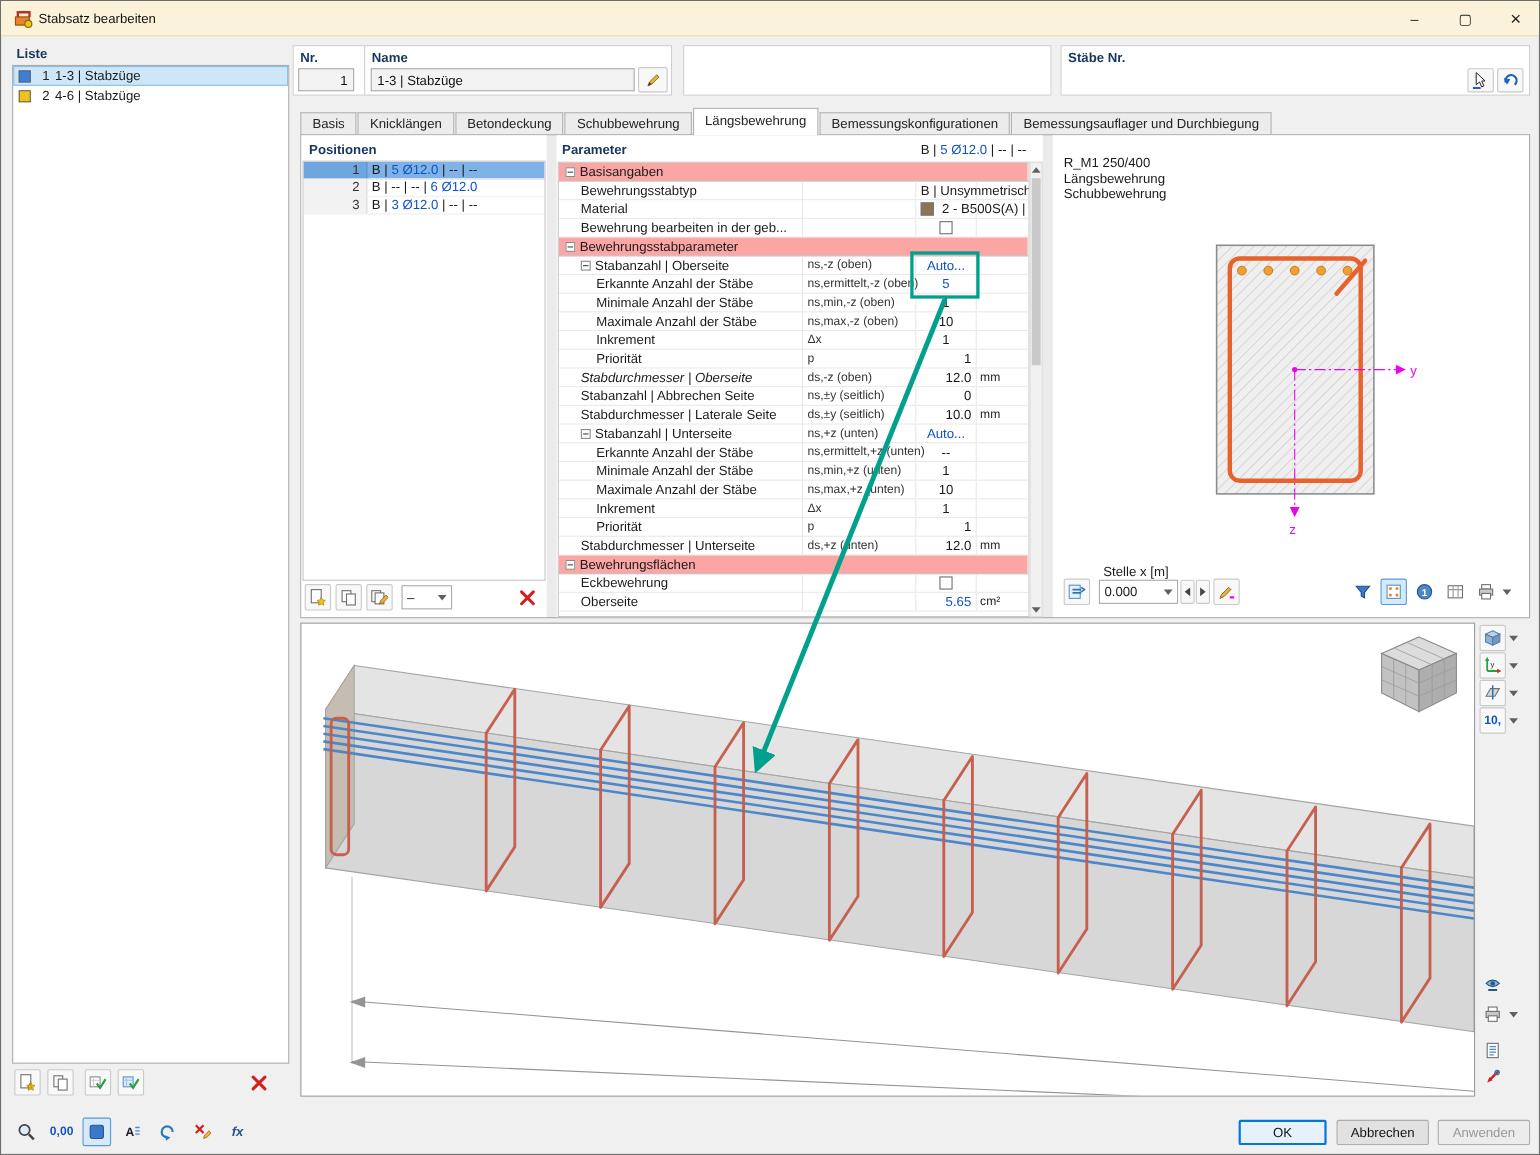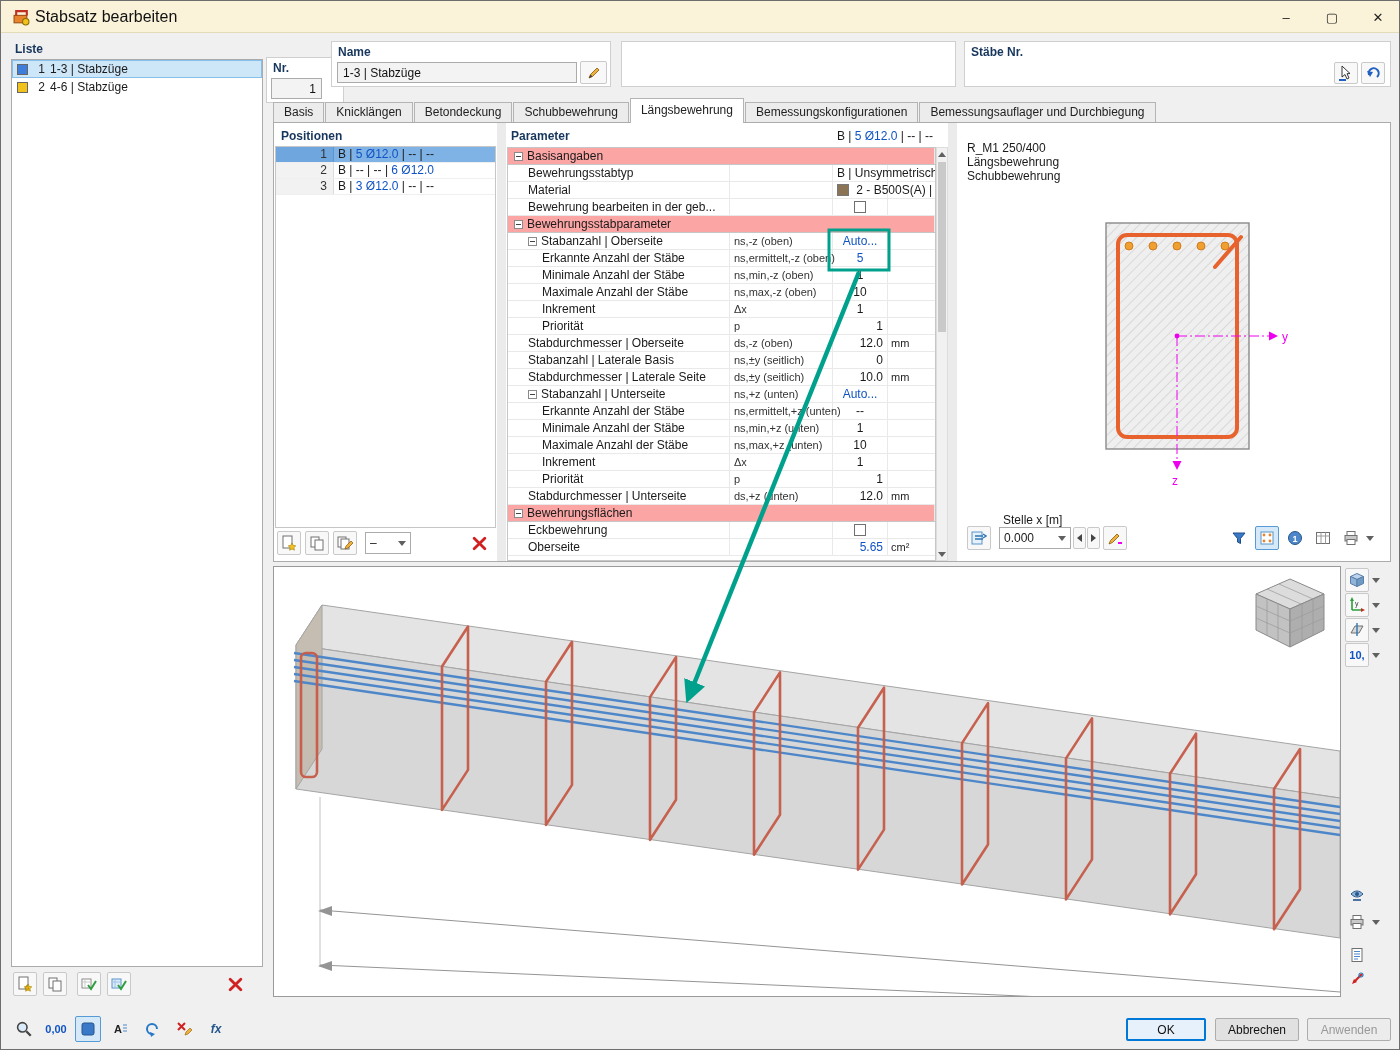--- a/index.html
+++ b/index.html
@@ -4,21 +4,21 @@
 <style>
   * { margin:0; padding:0; box-sizing:border-box; }
   body { background:#8A8F98; font-family:"Liberation Sans", sans-serif; }
   #window { position:relative; width:1400px; height:1050px; background:#F0F0F0;
             border:1px solid #6E6E6E; overflow:hidden; font-size:12px; color:#1a1a1a; }
   .abs { position:absolute; }
 
   
   .titlebar { left:0; top:0; width:1400px; height:32px; background:#FAF3DA; border-bottom:1px solid #E4DBB8;
               display:flex; align-items:center; }
-  .title-text { margin-left:8px; font-size:16px; color:#111; }
+  .title-text { margin-left:8px; font-size:12px; color:#111; }
   .win-btn { position:absolute; top:0; width:46px; height:32px; display:flex; align-items:center; justify-content:center;
              font-size:13px; color:#222; background:transparent; }
 
   .panel-label { color:#17365D; font-weight:bold; font-size:12px; }
 
   
   .grp { background:#FFFFFF; border:1px solid #CFCFCF; }
   .tinput { font:12px "Liberation Sans", sans-serif; border:1px solid #ABABAB; background:#F3F3F3;
             padding:1px 5px; height:21px; width:100%; color:#111; }
   .tinput.white { background:#fff; }
@@ -152,21 +152,21 @@
       <path d="M1,6 h9 M4,3 v9" stroke="#9FC4E4"></path>
       <path d="M7,9 l3,4 5,-8" fill="none" stroke="#2E9E3E" stroke-width="2"></path>
     </svg>
   </div>
   <div class="abs ibtn flat" style="left:222px;top:971px;width:24px;height:24px">
     <svg width="15" height="15" viewBox="0 0 14 14">
       <path d="M2,2 L12,12 M12,2 L2,12" stroke="#D02020" stroke-width="2.6" stroke-linecap="round"></path>
     </svg>
   </div>
 
-  <div class="abs grp" style="left:265px;top:56px;width:78px;height:46px">
+  <div class="abs grp" style="left:265px;top:40px;width:78px;height:46px">
     <div class="abs panel-label" style="left:6px;top:3px">Nr.</div>
     <input class="abs tinput right" style="left: 4px; top: 20px; width: 51px;" readonly="" value="1">
   </div>
   <div class="abs grp" style="left:330px;top:40px;width:280px;height:46px">
     <div class="abs panel-label" style="left:6px;top:3px">Name</div>
     <input class="abs tinput" style="left: 5px; top: 20px; width: 240px;" readonly="" value="1-3 | Stabzüge">
     <div class="abs ibtn" style="left:248px;top:19px;width:27px;height:23px">
       <svg width="16" height="16" viewBox="0 0 16 16">
         <path d="M3,13 L4.5,9.5 L11,3 L13,5 L6.5,11.5 Z" fill="#F0B040" stroke="#8A5A00" stroke-width="0.8"></path>
         <path d="M3,13 L4.5,9.5 L6.5,11.5 Z" fill="#404040"></path>
@@ -405,36 +405,36 @@
         </div>
         <div class="pcell psym"><span>p</span></div>
         <div class="pcell pval al-right">
           
           <span>1</span>
         </div>
         <div class="pcell punit"><span></span></div>
       </div>
 
       <div class="prow row">
-        <div class="pcell plabel" style="padding-left: 20px;">
+        <div class="pcell plabel" style="padding-left: 20px; font-style: italic;">
 
           <span>Stabdurchmesser | Oberseite</span>
         </div>
         <div class="pcell psym"><span>ds,-z (oben)</span></div>
         <div class="pcell pval al-right">
           
           <span>12.0</span>
         </div>
         <div class="pcell punit"><span>mm</span></div>
       </div>
 
       <div class="prow row">
         <div class="pcell plabel" style="padding-left: 20px;">
 
-          <span>Stabanzahl | Laterale Basis</span>
+          <span>Stabanzahl | Abbrechen Seite</span>
         </div>
         <div class="pcell psym"><span>ns,±y (seitlich)</span></div>
         <div class="pcell pval al-right">
           
           <span>0</span>
         </div>
         <div class="pcell punit"><span></span></div>
       </div>
 
       <div class="prow row">

